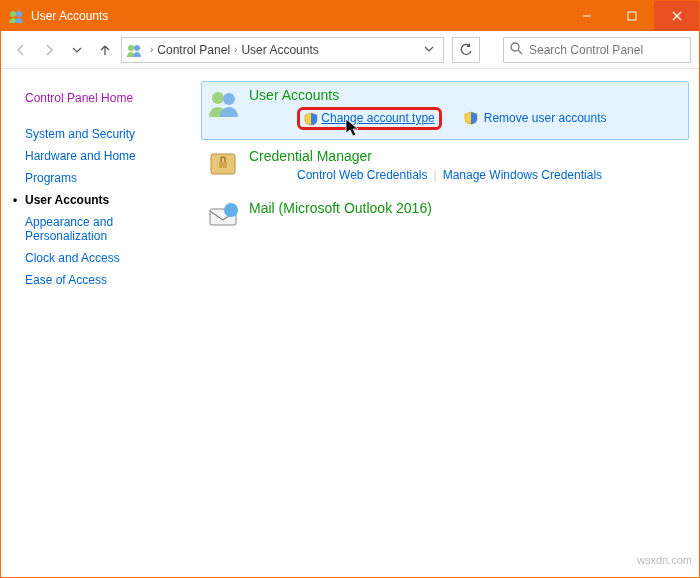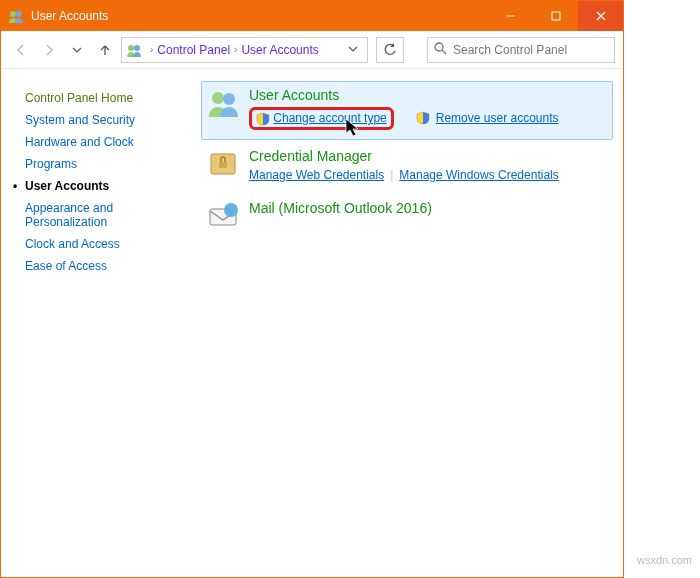--- a/index.html
+++ b/index.html
@@ -1,49 +1,49 @@
 <!DOCTYPE html>
 <html><head>
   <meta charset="utf-8">
   <style>
     * { box-sizing: border-box; margin: 0; padding: 0; font-family: "Segoe UI", Tahoma, sans-serif; }
     body { background: #fff; width: 700px; height: 578px; }
-    .window { border: 1px solid #f06c0b; width: 624px; height: 578px; display: flex; flex-direction: column; }
+    .window { border: 1px solid #f06c0b; width: 700px; height: 578px; display: flex; flex-direction: column; }
     .titlebar { background: #f06c0b; height: 30px; display: flex; align-items: center; color: #fff; font-size: 12px; }
     .title-icon { width: 16px; height: 16px; margin: 0 7px; }
     .title-text { flex: 1; }
     .winbtns { display: flex; }
     .winbtn { width: 45px; height: 30px; display: flex; align-items: center; justify-content: center; }
     .winbtn.close { background: #e85020; }
     .addrbar { height: 38px; display: flex; align-items: center; padding: 0 8px; gap: 4px; border-bottom: 1px solid #e5e5e5; }
     .navbtn { width: 24px; height: 24px; display: flex; align-items: center; justify-content: center; color: #555; }
     .navbtn.disabled { color: #bbb; }
     .breadcrumb-wrap { flex: 1; border: 1px solid #ccc; height: 26px; display: flex; align-items: center; padding: 0 4px; font-size: 12px; }
     .bc-icon { width: 16px; height: 16px; margin-right: 4px; }
     .bc-chev { color: #777; margin: 0 4px; font-size: 10px; }
-    .bc-seg { color: #6d28d9; }
+    .bc-seg { color: #404040; }
     .bc-end { flex: 1; }
     .bc-drop { width: 20px; text-align: center; color: #555; }
     .refresh { width: 28px; height: 26px; border: 1px solid #ccc; margin-left: 4px; display: flex; align-items: center; justify-content: center; color: #555; }
     .searchbox { width: 188px; height: 26px; border: 1px solid #ccc; margin-left: 19px; display: flex; align-items: center; padding: 0 6px; font-size: 12px; color: #777; }
     .search-icon { margin-right: 6px; color: #666; }
     .content { flex: 1; display: flex; }
     .sidebar { width: 200px; padding: 18px 12px 10px 24px; }
     .side-link { font-size: 12px; color: #0066cc; padding: 4px 0; cursor: pointer; }
-    .side-link.top { color: #4d7c0f; }
+    .side-link.top { color: #a21caf; margin-bottom: 14px; }
     .side-link.active { color: #000; font-weight: bold; position: relative; }
     .side-link.active::before { content: "•"; position: absolute; left: -12px; color: #000; }
     .main { flex: 1; padding: 12px 10px 10px 0; }
     .cat { display: flex; gap: 10px; padding: 6px 6px 10px 6px; margin-bottom: 2px; border-radius: 2px; }
     .cat.active { background: #e5f3ff; border: 1px solid #94cdf2; padding: 5px 5px 9px 5px; }
     .cat-icon { width: 32px; height: 32px; flex-shrink: 0; }
     .cat-body { flex: 1; }
     .cat-title { font-size: 14px; color: #159415; margin-bottom: 4px; }
-    .cat-links { display: flex; flex-wrap: wrap; align-items: center; gap: 6px; font-size: 12px; }
-    .sublink { color: #0066cc; cursor: pointer; text-decoration: underline; }
+    .cat-links { display: flex; flex-wrap: wrap; align-items: center; gap: 6px; font-size: 12px; margin-left: 48px; }
+    .sublink { color: #0066cc; cursor: pointer; }
     .shield-icon { width: 14px; height: 14px; display: inline-block; vertical-align: middle; }
     .highlight-box { border: 3px solid #e02020; border-radius: 6px; padding: 1px 4px; }
     .underline { text-decoration: underline; }
     .sep { color: #ccc; }
     .cursor { position: absolute; width: 16px; height: 20px; left: 345px; top: 118px; z-index: 10; }
     .watermark { position: absolute; bottom: 12px; right: 8px; font-size: 11px; color: #bbb; }
   </style>
 </head>
 <body>
 
@@ -129,21 +129,21 @@
             <line x1="8" y1="8" x2="12" y2="12" stroke="#777" stroke-width="1.3"></line>
           </svg></span>
       <span>Search Control Panel</span>
     </div>
   </div>
 
   <div class="content">
     <div class="sidebar">
       <div class="side-link top">Control Panel Home</div>
       <div class="side-link">System and Security</div>
-      <div class="side-link">Hardware and Clock</div>
+      <div class="side-link">Hardware and Home</div>
       <div class="side-link">Programs</div>
       <div class="side-link active">User Accounts</div>
       <div class="side-link">Appearance and Personalization</div>
       <div class="side-link">Clock and Access</div>
       <div class="side-link">Ease of Access</div>
     </div>
     <div class="main">
 
       <div class="cat active">
         <span class="cat-icon">
@@ -178,21 +178,21 @@
         <span class="cat-icon">
           <svg viewBox="0 0 32 32">
               <rect x="4" y="6" width="24" height="20" rx="2" fill="#e8c878" stroke="#b89040"></rect>
               <rect x="12" y="14" width="8" height="6" fill="#d0a850"></rect>
               <path d="M14 14 v-3 a2 2 0 0 1 4 0 v3" fill="none" stroke="#a07830" stroke-width="1.5"></path>
             </svg>
         </span>
         <div class="cat-body">
           <div class="cat-title">Credential Manager</div>
           <div class="cat-links">
-            <span class="sublink">Manage Web Credentials</span>
+            <span class="sublink">Control Web Credentials</span>
             <span class="sep">|</span>
             <span class="sublink">Manage Windows Credentials</span>
           </div>
         </div>
       </div>
 
       <div class="cat">
         <span class="cat-icon">
           <svg viewBox="0 0 32 32">
               <rect x="3" y="9" width="26" height="16" rx="2" fill="#f4f4f4" stroke="#888"></rect>

